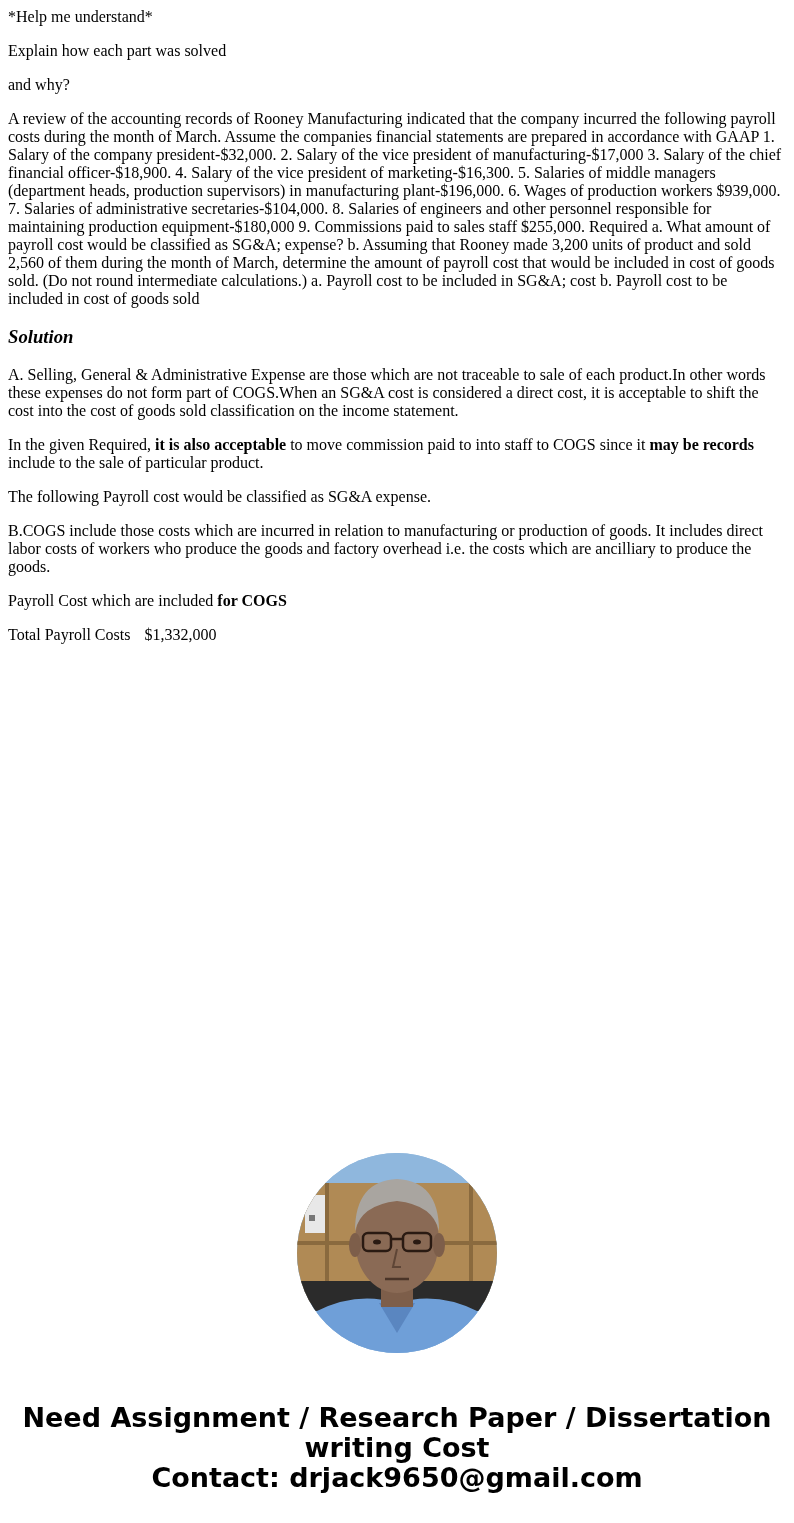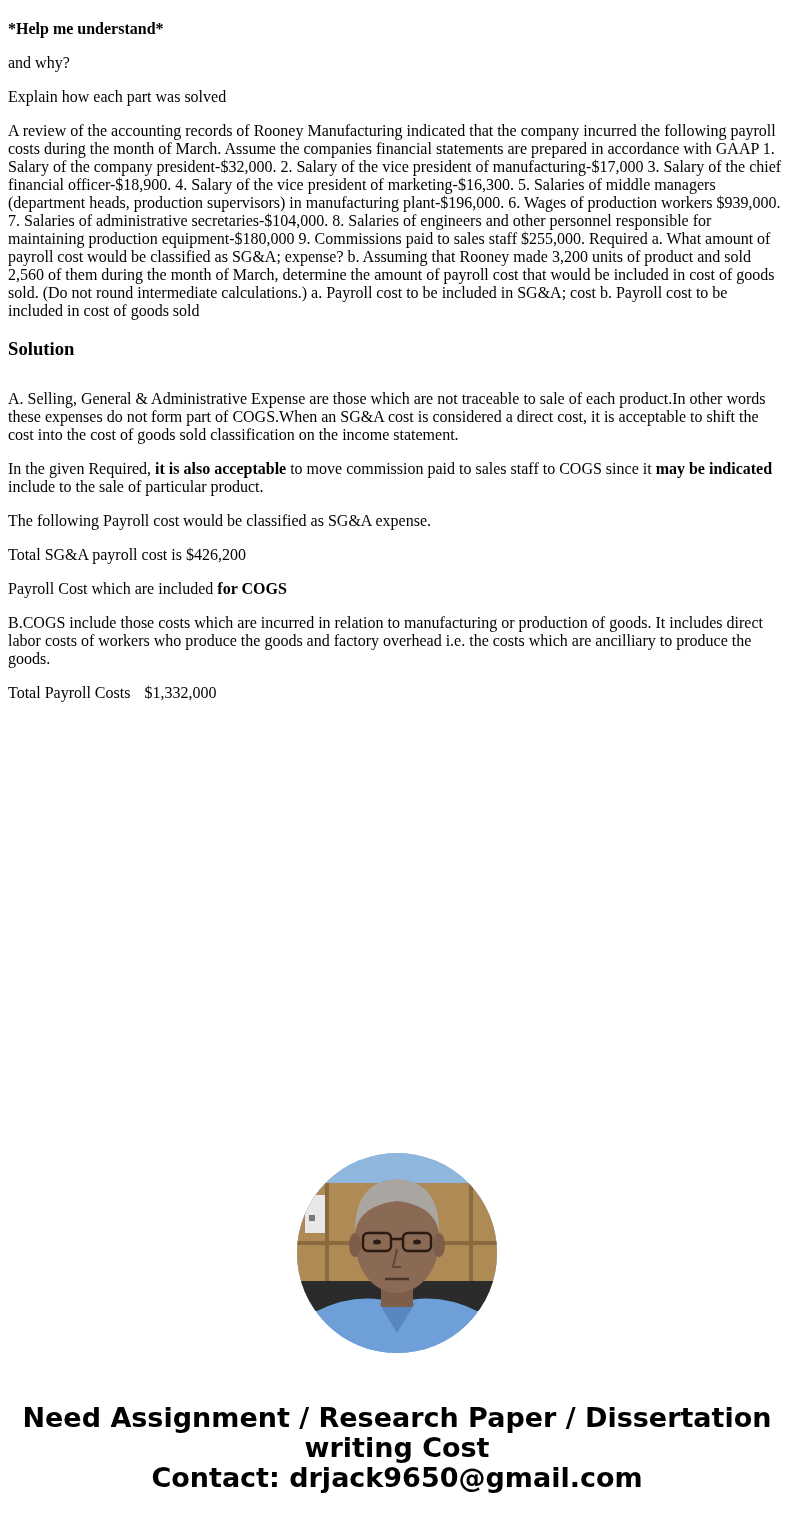--- a/index.html
+++ b/index.html
@@ -16,28 +16,28 @@
       line-height: 18px;
       color: #000000;
     }
     .content {
       padding: 0 8px;
     }
     p {
       margin: 16px 0;
     }
     p.first {
-      margin-top: 20px;
-      font-weight: bold;
+      margin-top: 8px;
     }
     h3 {
       font-size: 18.7px;
       font-weight: bold;
-      margin: 18px 0 30px 0;
+      margin: 18px 0 18px 0;
       line-height: 22px;
+      font-style: italic;
     }
     .tab-gap {
       display: inline-block;
       width: 14px;
     }
     .avatar-wrap {
       position: absolute;
       left: 297px;
       top: 1153px;
       width: 200px;
@@ -60,40 +60,39 @@
       font-size: 27px;
       line-height: 30px;
       color: #000000;
     }
   </style>
 </head>
 <body>
 
 <div class="content">
   <p class="first">*Help me understand*</p>
+  <p>Explain how each part was solved</p>
   <p>and why?</p>
-  <p>Explain how each part was solved</p>
   <p>A review of the accounting records of Rooney Manufacturing indicated that the company incurred the following payroll costs during the month of March. Assume the companies financial statements are prepared in accordance with GAAP 1. Salary of the company president-$32,000. 2. Salary of the vice president of manufacturing-$17,000 3. Salary of the chief financial officer-$18,900. 4. Salary of the vice president of marketing-$16,300. 5. Salaries of middle managers (department heads, production supervisors) in manufacturing plant-$196,000. 6. Wages of production workers $939,000. 7. Salaries of administrative secretaries-$104,000. 8. Salaries of engineers and other personnel responsible for maintaining production equipment-$180,000 9. Commissions paid to sales staff $255,000. Required a. What amount of payroll cost would be classified as SG&amp;A; expense? b. Assuming that Rooney made 3,200 units of product and sold 2,560 of them during the month of March, determine the amount of payroll cost that would be included in cost of goods sold. (Do not round intermediate calculations.) a. Payroll cost to be included in SG&amp;A; cost b. Payroll cost to be included in cost of goods sold</p>
 
   <h3>Solution</h3>
 
   <p>A. Selling, General &amp; Administrative Expense are those which are not traceable to sale of each product.In other words these expenses do not form part of COGS.When an SG&amp;A cost is considered a direct cost, it is acceptable to shift the cost into the cost of goods sold classification on the income statement.</p>
 
   <p>
-    <span>In the given Required, </span><strong>it is also acceptable</strong><span> to move commission paid to sales staff to COGS since it </span><strong>may be indicated</strong><span> include to the sale of particular product.</span>
+    <span>In the given Required, </span><strong>it is also acceptable</strong><span> to move commission paid to into staff to COGS since it </span><strong>may be records</strong><span> include to the sale of particular product.</span>
   </p>
 
   <p>The following Payroll cost would be classified as SG&amp;A expense.</p>
-  <p>Total SG&amp;A payroll cost is $426,200</p>
+
+  <p>B.COGS include those costs which are incurred in relation to manufacturing or production of goods. It includes direct labor costs of workers who produce the goods and factory overhead i.e. the costs which are ancilliary to produce the goods.</p>
 
   <p>
     <span>Payroll Cost which are included </span><strong>for COGS</strong>
   </p>
-
-  <p>B.COGS include those costs which are incurred in relation to manufacturing or production of goods. It includes direct labor costs of workers who produce the goods and factory overhead i.e. the costs which are ancilliary to produce the goods.</p>
 
   <p>
     <span>Total Payroll Costs</span><span class="tab-gap"></span><span>$1,332,000</span>
   </p>
 
 </div>
 
 <div class="avatar-wrap">
   <svg width="200" height="200" viewBox="0 0 200 200">
 

